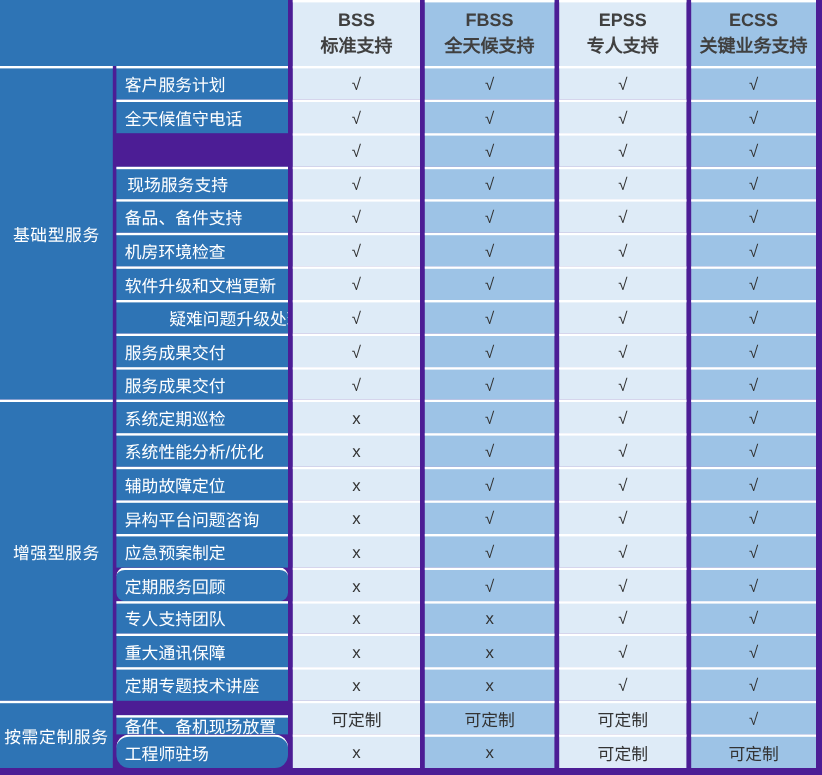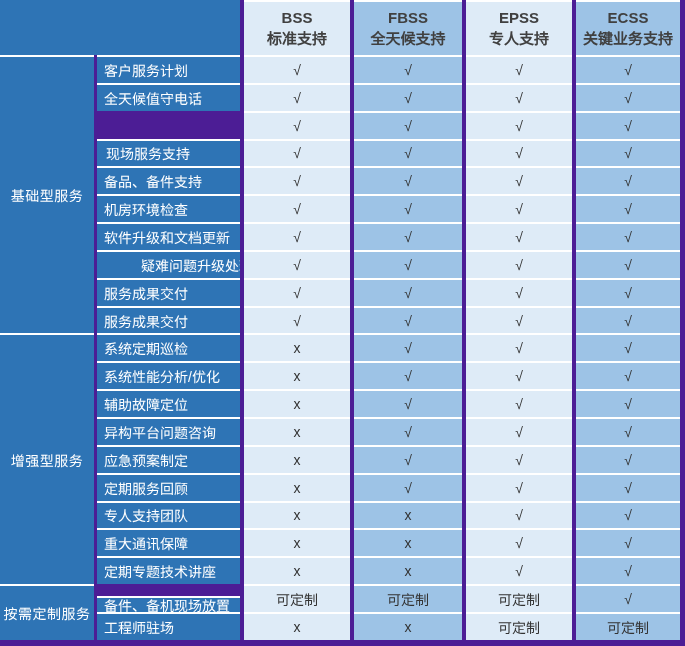--- a/index.html
+++ b/index.html
@@ -183,21 +183,21 @@
     <div class="svc" style="grid-row: 15;">异构平台问题咨询</div>
     <div class="val tone-light" style="grid-area: 15 / 5;">x</div>
     <div class="val tone-medium" style="grid-area: 15 / 7;">√</div>
     <div class="val tone-light" style="grid-area: 15 / 9;">√</div>
     <div class="val tone-medium" style="grid-area: 15 / 11;">√</div>
     <div class="svc" style="grid-row: 16;">应急预案制定</div>
     <div class="val tone-light" style="grid-area: 16 / 5;">x</div>
     <div class="val tone-medium" style="grid-area: 16 / 7;">√</div>
     <div class="val tone-light" style="grid-area: 16 / 9;">√</div>
     <div class="val tone-medium" style="grid-area: 16 / 11;">√</div>
-    <div class="svc" style="grid-row: 17;">定期服务回顾</div>
+    <div class="svc" style="grid-row: 17; border-radius: 7px;">定期服务回顾</div>
     <div class="val tone-light" style="grid-area: 17 / 5;">x</div>
     <div class="val tone-medium" style="grid-area: 17 / 7;">√</div>
     <div class="val tone-light" style="grid-area: 17 / 9;">√</div>
     <div class="val tone-medium" style="grid-area: 17 / 11;">√</div>
     <div class="svc" style="grid-row: 18;">专人支持团队</div>
     <div class="val tone-light" style="grid-area: 18 / 5;">x</div>
     <div class="val tone-medium" style="grid-area: 18 / 7;">x</div>
     <div class="val tone-light" style="grid-area: 18 / 9;">√</div>
     <div class="val tone-medium" style="grid-area: 18 / 11;">√</div>
     <div class="svc" style="grid-row: 19;">重大通讯保障</div>
@@ -209,18 +209,18 @@
     <div class="val tone-light" style="grid-area: 20 / 5;">x</div>
     <div class="val tone-medium" style="grid-area: 20 / 7;">x</div>
     <div class="val tone-light" style="grid-area: 20 / 9;">√</div>
     <div class="val tone-medium" style="grid-area: 20 / 11;">√</div>
     <div class="cat" style="grid-row: 21 / span 2;">按需定制服务</div>
     <div class="svc" style="grid-row: 21; margin-top: 12px;">备件、备机现场放置</div>
     <div class="val tone-light" style="grid-area: 21 / 5;">可定制</div>
     <div class="val tone-medium" style="grid-area: 21 / 7;">可定制</div>
     <div class="val tone-light" style="grid-area: 21 / 9;">可定制</div>
     <div class="val tone-medium" style="grid-area: 21 / 11;">√</div>
-    <div class="svc" style="grid-row: 22;">工程师驻场</div>
+    <div class="svc" style="grid-row: 22; border-radius: 11px;">工程师驻场</div>
     <div class="val tone-light" style="grid-area: 22 / 5;">x</div>
     <div class="val tone-medium" style="grid-area: 22 / 7;">x</div>
     <div class="val tone-light" style="grid-area: 22 / 9;">可定制</div>
     <div class="val tone-medium" style="grid-area: 22 / 11;">可定制</div>
   </div>
 
 </body></html>

